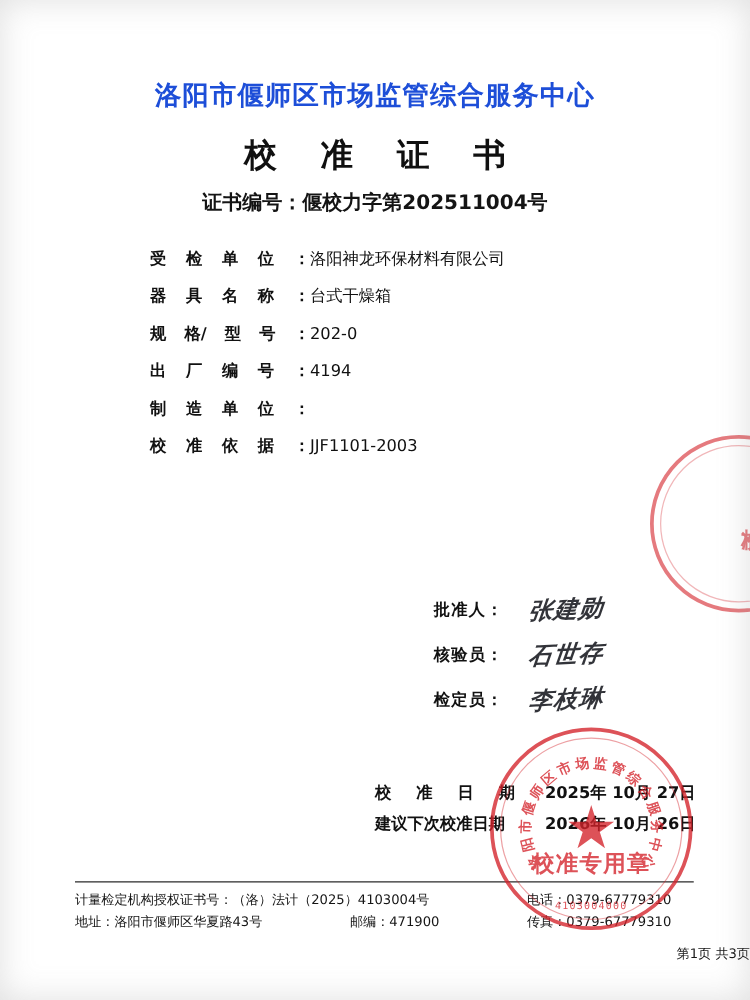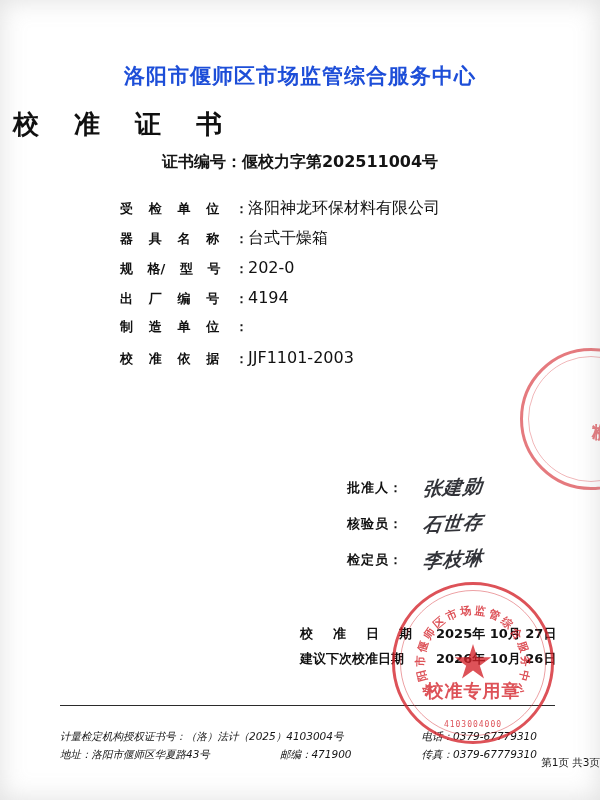--- a/index.html
+++ b/index.html
@@ -40,20 +40,21 @@
     font-size: 21px;
     font-weight: bold;
     letter-spacing: 1px;
     color: #1d4ed8;
   }
   .doc-subtitle {
     position: absolute;
     top: 107px;
     left: 0;
     width: 600px;
+    text-align: center;
     font-family: "DejaVu Sans", "Liberation Sans", sans-serif;
     font-size: 26px;
     font-weight: bold;
     letter-spacing: 13px;
     text-indent: 13px;
     color: #101010;
   }
   .cert-no {
     position: absolute;
     top: 152px;
@@ -84,21 +85,21 @@
     width: 128px;
     flex: 0 0 128px;
     display: flex;
     justify-content: space-between;
     font-weight: bold;
     letter-spacing: 0;
   }
   .field-label span { display: inline-block; }
   .field-value {
     font-weight: normal;
-    font-size: 16px;
+    font-size: 13px;
     color: #111;
     white-space: nowrap;
   }
 
   
   .sign-block {
     position: absolute;
     top: 470px;
     left: 300px;
     width: 280px;
@@ -160,25 +161,24 @@
     white-space: nowrap;
   }
 
   
   .footer {
     position: absolute;
     left: 60px;
     right: 45px;
     top: 705px;
     border-top: 1px solid #2b2b2b;
-    padding-top: 22px;
+    padding-top: 6px;
     font-family: "DejaVu Sans", "Liberation Sans", sans-serif;
     font-size: 10.5px;
     color: #151515;
-    font-style: italic;
   }
   .footer-row {
     display: flex;
     justify-content: space-between;
     line-height: 1.7;
   }
   .footer-left { white-space: nowrap; }
   .footer-right { white-space: nowrap; padding-right: 18px; text-align: right; }
   .page-no {
     position: absolute;

